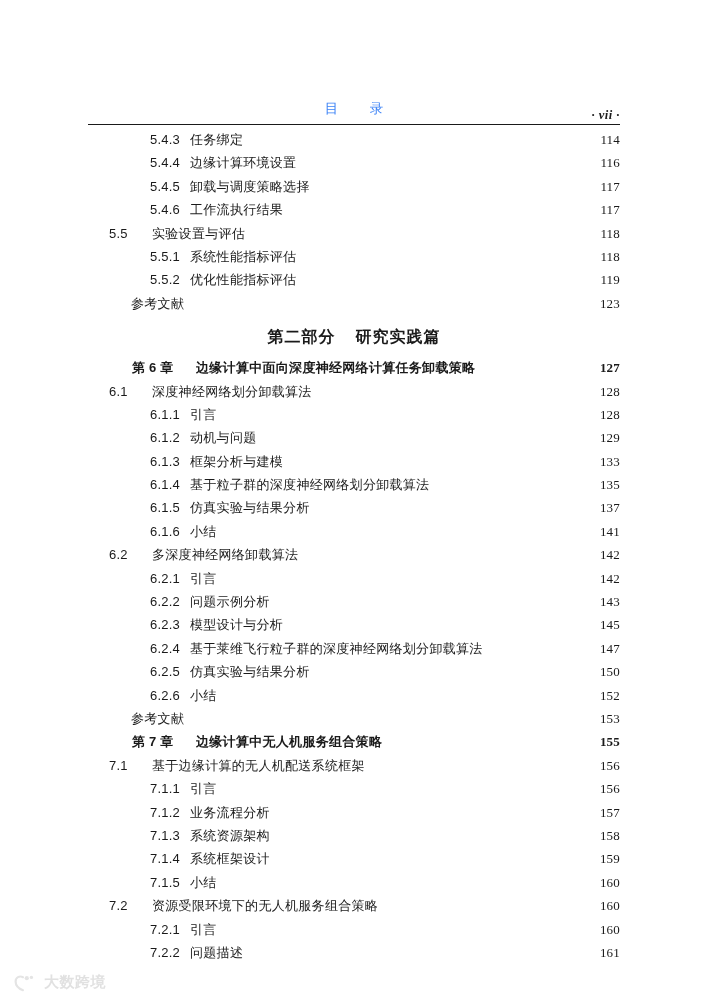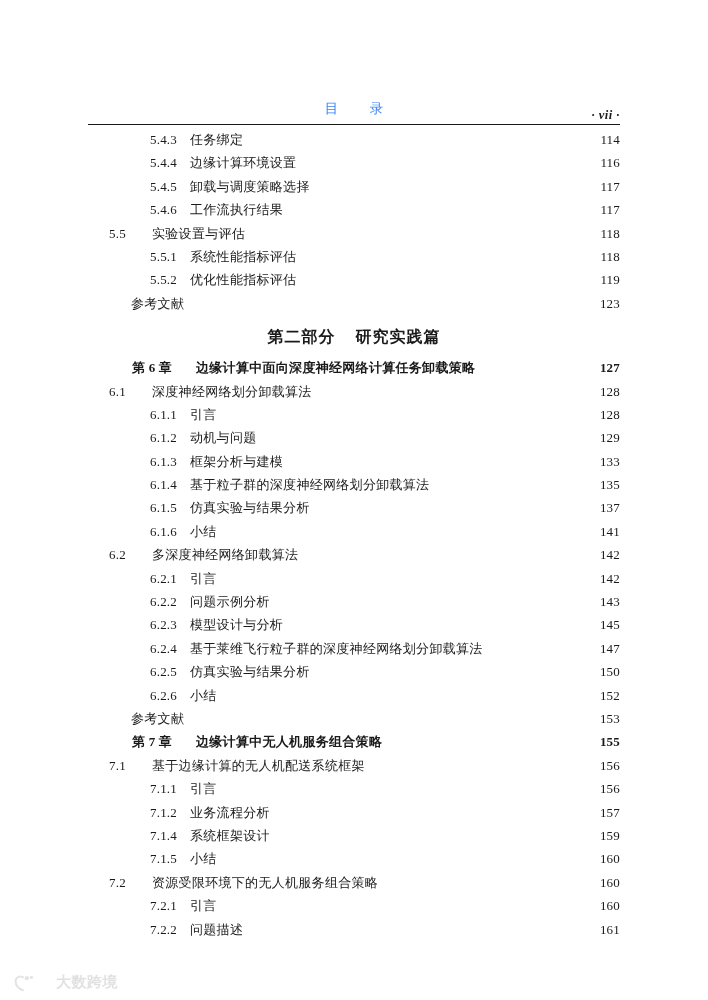--- a/index.html
+++ b/index.html
@@ -73,21 +73,21 @@
 
   .row {
     display: flex;
     align-items: baseline;
     height: 23.4px;
     font-size: 13px;
     white-space: nowrap;
   }
   .row .num {
     flex: 0 0 auto;
-    font-family: Liberation Serif, serif;
+    font-family: Liberation Sans, sans-serif;
     letter-spacing: 0.2px;
   }
   .row .title {
     flex: 0 0 auto;
     font-family: "Liberation Serif", "DejaVu Serif", serif;
     letter-spacing: 0.3px;
   }
   .row .leader {
     flex: 1 1 auto;
     overflow: hidden;
@@ -133,21 +133,21 @@
   }
   .part-head .gap { display: inline-block; width: 20px; }
 
   
   .watermark {
     position: absolute;
     left: 14px;
     bottom: 8px;
     display: flex;
     align-items: center;
-    gap: 20px;
+    gap: 8px;
     opacity: 0.9;
     user-select: none;
   }
   .watermark .wm-logo {
     width: 22px;
     height: 18px;
     position: relative;
   }
   .watermark .wm-text {
     font-size: 15px;
@@ -330,20 +330,26 @@
         <span class="num">7.1.1</span>
         <span class="title">引言</span>
         <span class="leader"></span>
         <span class="pg">156</span>
       </div>
       <div class="row lvl-sub">
         <span class="num">7.1.2</span>
         <span class="title">业务流程分析</span>
         <span class="leader"></span>
         <span class="pg">157</span>
+      </div>
+      <div class="row lvl-sub">
+        <span class="num">7.1.3</span>
+        <span class="title">系统资源架构</span>
+        <span class="leader"></span>
+        <span class="pg">158</span>
       </div>
       <div class="row lvl-sub">
         <span class="num">7.1.4</span>
         <span class="title">系统框架设计</span>
         <span class="leader"></span>
         <span class="pg">159</span>
       </div>
       <div class="row lvl-sub">
         <span class="num">7.1.5</span>
         <span class="title">小结</span>

